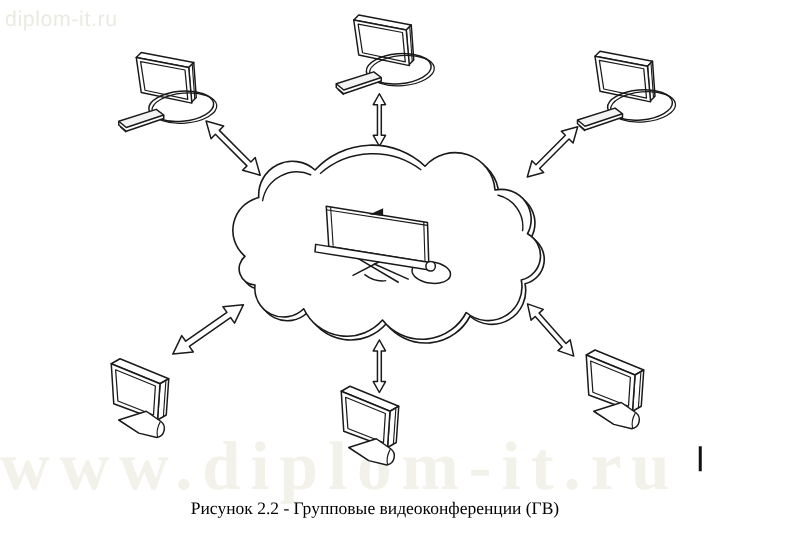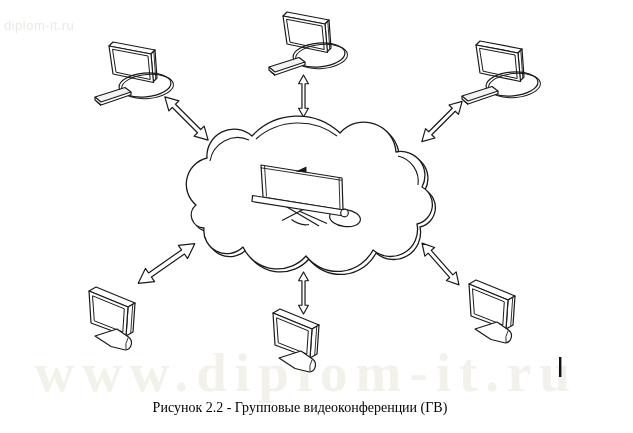--- a/index.html
+++ b/index.html
@@ -1,26 +1,26 @@
 <!DOCTYPE html>
 <html><head>
 <meta charset="utf-8">
 <style>
   html,body{margin:0;padding:0;background:#fff;}
   .stage{
     position:relative;width:633px;height:433px;background:#fff;overflow:hidden;
     font-family:"Liberation Serif",serif;
   }
   .wm-top{
-    position:absolute;left:4px;top:18px;
+    position:absolute;left:4px;top:6px;
     font-family:"Liberation Sans",sans-serif;
-    font-size:13px;letter-spacing:.5px;color:#e9ebe3;user-select:none;
+    font-size:17px;letter-spacing:.5px;color:#e9ebe3;user-select:none;
   }
   .wm-bottom{
-    position:absolute;left:0;top:341px;width:578px;text-align:right;
+    position:absolute;left:0;top:341px;width:578px;text-align:left;
     font-family:"Liberation Serif",serif;font-weight:bold;
     font-size:55px;letter-spacing:8px;color:#f2f1ea;white-space:nowrap;user-select:none;
   }
   .caption{
     position:absolute;left:0;top:400px;width:600px;text-align:center;
     font-size:14px;color:#000;
   }
   svg.diagram{position:absolute;left:0;top:0;}
 </style>
 </head>

